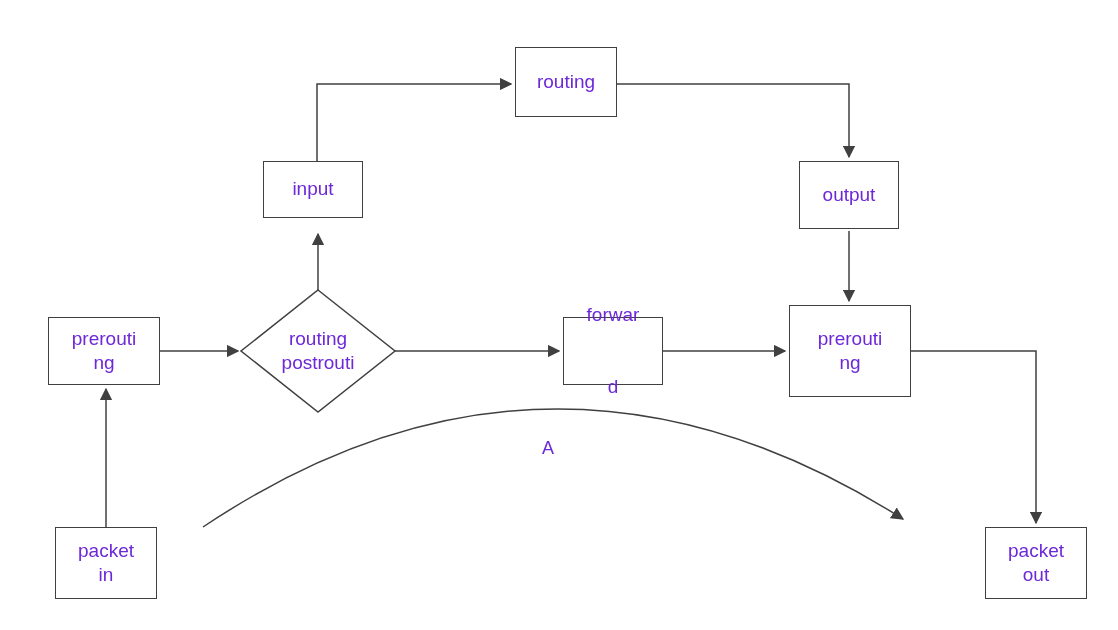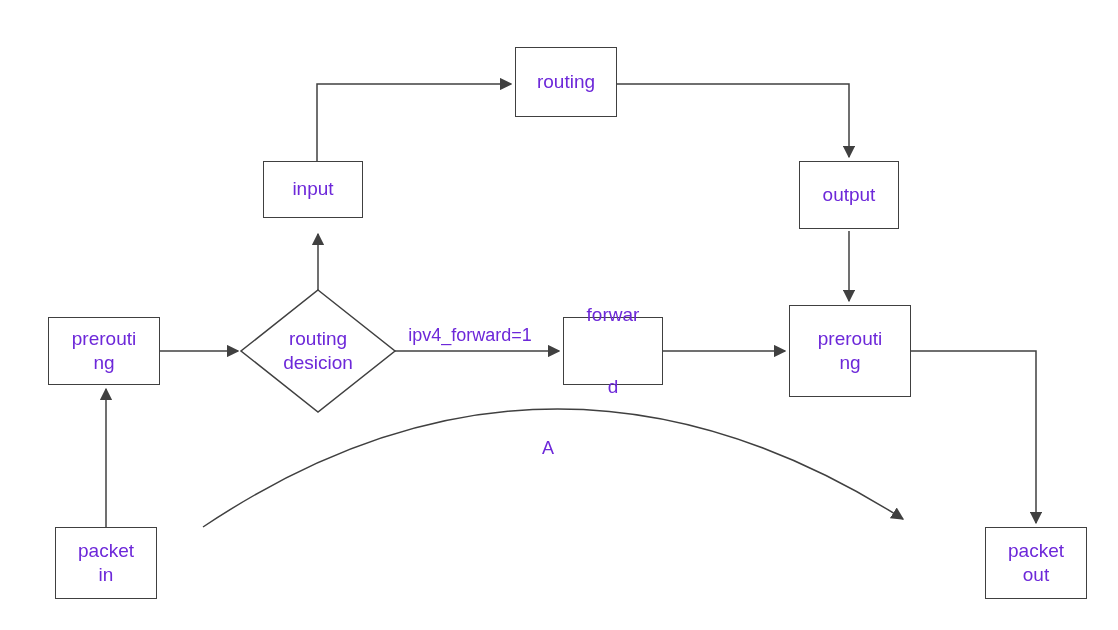--- a/index.html
+++ b/index.html
@@ -96,21 +96,21 @@
     <span>output</span>
   </div>
 
   <div class="node" style="left:48px; top:317px; width:112px; height:68px;">
     <span>prerouti</span>
     <span>ng</span>
   </div>
 
   <div class="diamond-text" style="left:250px; top:320px; width:136px; height:62px;">
     <span>routing</span>
-    <span>desicion</span>
+    <span>postrouti</span>
   </div>
 
   <div class="node" style="left:563px; top:317px; width:100px; height:68px;gap:48px;">
     <span>forwar</span>
     <span>d</span>
   </div>
 
   <div class="node" style="left:789px; top:305px; width:122px; height:92px;">
     <span>prerouti</span>
     <span>ng</span>
@@ -119,17 +119,16 @@
   <div class="node" style="left:55px; top:527px; width:102px; height:72px;">
     <span>packet</span>
     <span>in</span>
   </div>
 
   <div class="node" style="left:985px; top:527px; width:102px; height:72px;">
     <span>packet</span>
     <span>out</span>
   </div>
 
-  <div class="edge-label centered" style="left:390px; top:325px; width:160px;">ipv4_forward=1</div>
 
   <div class="edge-label" style="left:542px; top:438px;">A</div>
 
 </div>
 
 </body></html>

